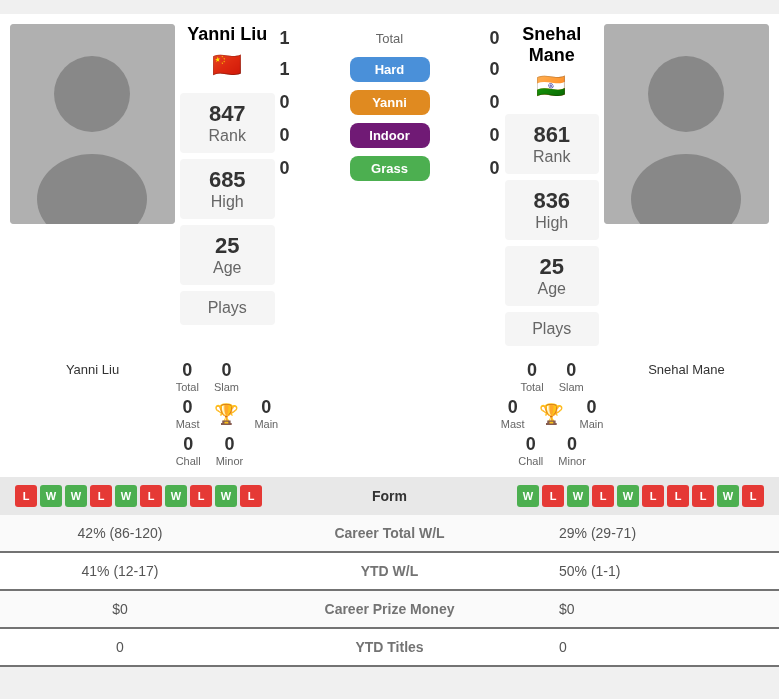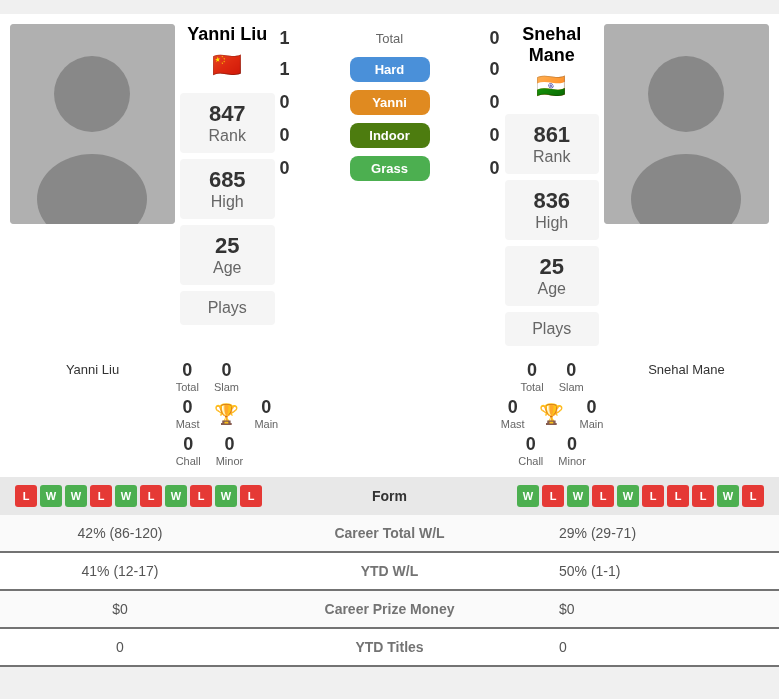--- a/index.html
+++ b/index.html
@@ -114,21 +114,21 @@
       font-size: 13px;
       font-weight: bold;
       padding: 5px 18px;
       cursor: default;
       min-width: 80px;
       text-align: center;
     }
 
     .surface-hard { background: #4a90d9; }
     .surface-clay { background: #e08a20; }
-    .surface-indoor { background: #4d7c0f; }
+    .surface-indoor { background: #701a75; }
     .surface-grass { background: #4caf50; }
 
     .player-label-below {
       font-size: 13px;
       color: #333;
       margin-top: 6px;
       text-align: center;
     }
 
     

